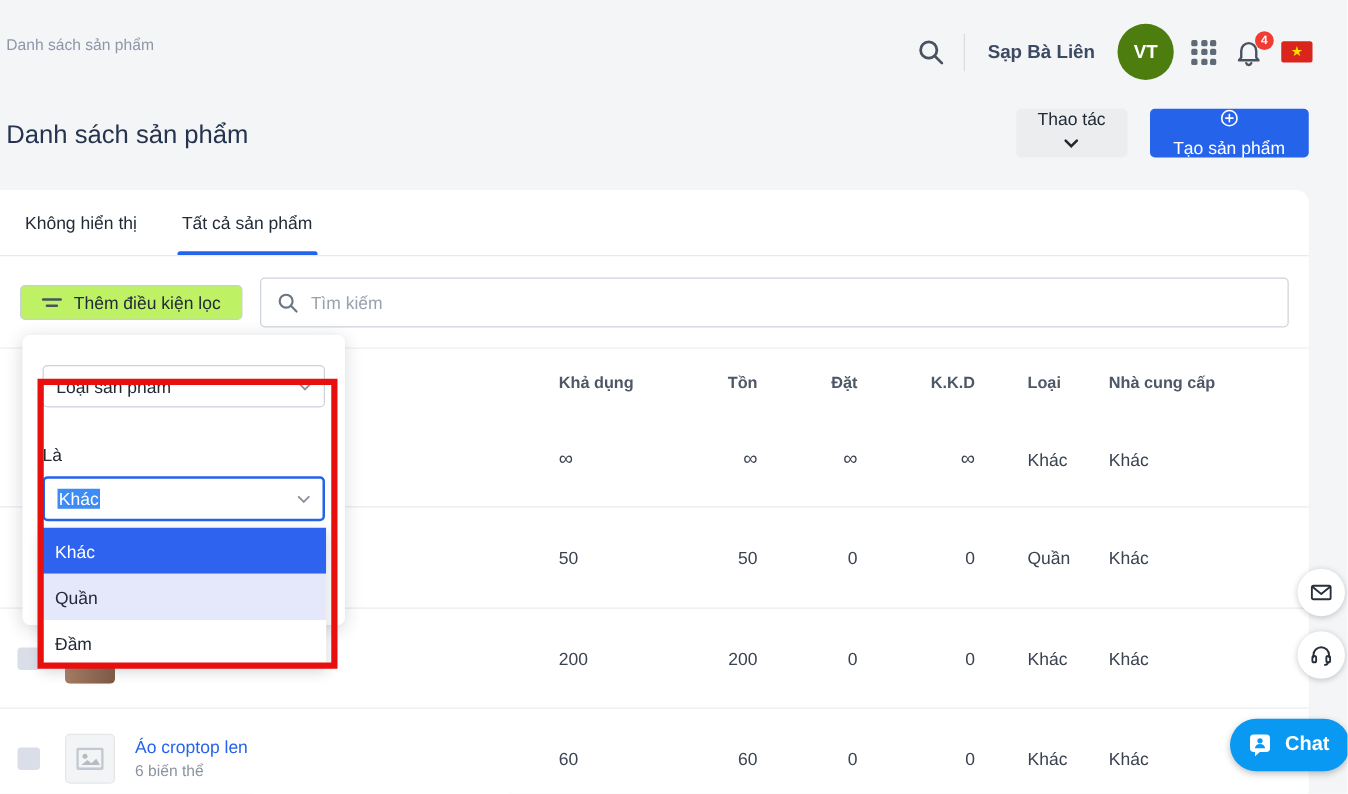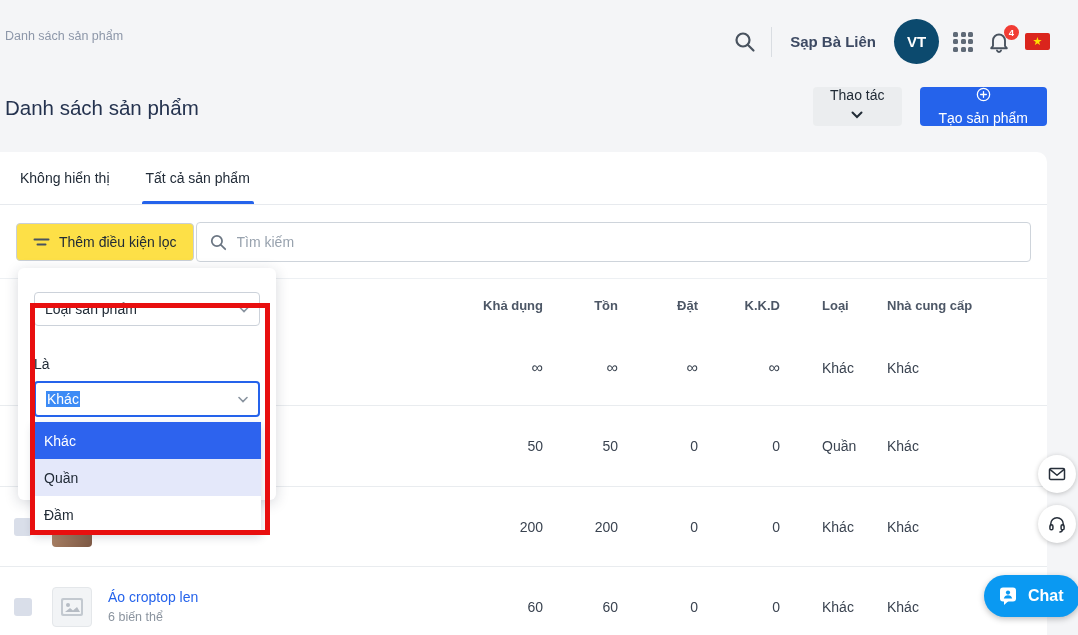--- a/index.html
+++ b/index.html
@@ -12,21 +12,21 @@
   }
   svg { display:block; }
 
   
   .topbar { position:absolute; left:0; top:0; width:1078px; height:75px; display:flex; align-items:center; }
   .breadcrumb { position:absolute; left:5px; top:29px; font-size:12.5px; color:#8d97a9; }
   .top-right { position:absolute; right:28px; top:4px; height:75px; display:flex; align-items:center; gap:14px; }
   .icon-btn { background:none; border:none; cursor:pointer; display:flex; align-items:center; justify-content:center; }
   .v-divider { width:1px; height:30px; background:#d9dde2; }
   .store-name { font-size:15px; font-weight:bold; color:#3d4a63; margin:0 4px; }
-  .avatar { width:45px; height:45px; border-radius:50%; background:#0c4a6e; color:#fff;
+  .avatar { width:45px; height:45px; border-radius:50%; background:#4d7c0f; color:#fff;
             font-size:15px; font-weight:bold; display:flex; align-items:center; justify-content:center; }
   .grid-icon { display:grid; grid-template-columns:repeat(3,5px); grid-template-rows:repeat(3,5px); gap:2.5px; }
   .grid-icon span { background:#5f6a77; border-radius:1.5px; }
   .bell-wrap { position:relative; }
   .badge { position:absolute; right:-8px; top:-5px; min-width:15px; height:15px; border-radius:8px;
            background:#f13c34; color:#fff; font-size:9.5px; font-weight:bold;
            display:flex; align-items:center; justify-content:center; padding:0 3px; }
   .flag { width:25px; height:17px; background:#da251d; border-radius:2px; display:flex;
           align-items:center; justify-content:center; color:#ffde00; font-size:11px; }
 
@@ -42,40 +42,40 @@
   
   .card { position:absolute; left:0; top:152px; width:1047px; height:483px;
           background:#fff; border-radius:0 10px 0 0; }
   .tabs { height:53px; border-bottom:1px solid #e7eaee; display:flex; align-items:stretch; padding-left:16px; }
   .tab { position:relative; display:flex; align-items:center; padding:0 4px; margin-right:28px;
          font-size:14px; color:#222c38; cursor:pointer; }
   .tab.active::after { content:""; position:absolute; left:0; right:0; bottom:0; height:3px;
                        background:#2563eb; border-radius:2px 2px 0 0; }
 
   .filter-row { display:flex; align-items:center; padding:17px 16px 16px 16px; border-bottom:1px solid #edf0f3; }
-  .filter-btn { height:38px; border:1px solid #c9cfd7; border-radius:4px; background:#fde047;
+  .filter-btn { height:28px; border:1px solid #c9cfd7; border-radius:4px; background:#bef264;
                 display:flex; align-items:center; gap:9px; padding:0 16px; font-size:14px;
                 color:#212b36; cursor:pointer; font-family:inherit; }
-  .search-box { flex:1; margin-left:2px; height:40px; border:1px solid #ced4db; border-radius:4px;
+  .search-box { flex:1; margin-left:14px; height:40px; border:1px solid #ced4db; border-radius:4px;
                 display:flex; align-items:center; padding:0 12px; gap:9px; background:#fff; }
   .search-box input { border:none; outline:none; flex:1; font-size:14px; font-family:inherit; color:#313b46; }
   .search-box input::placeholder { color:#98a2ae; }
 
   
   .thead { display:flex; align-items:center; height:52px; font-size:13px; font-weight:bold; color:#4d5766; }
   .trow  { display:flex; align-items:center; font-size:14px; color:#3a4350; }
   .trow + .trow { border-top:1px solid #e9ecef; }
   .r1 { height:74px; } .r2 { height:81px;padding-left:20px; } .r3 { height:80px; } .r4 { height:80px; }
   .c-cb   { width:52px; padding-left:14px; }
   .c-img  { width:56px; }
   .c-name { flex:1; min-width:0; }
-  .c-kha  { width:84px; text-align:right; }
+  .c-kha  { width:84px; }
   .c-ton  { width:75px; text-align:right; }
   .c-dat  { width:80px; text-align:right; }
-  .c-kkd  { width:82px; text-align:right; }
+  .c-kkd  { width:82px; text-align:right;margin-left:12px; }
   .c-loai { width:107px; padding-left:42px; }
   .c-ncc  { width:160px; }
   .thead .c-prod { width:183px; flex:none; }
   .thead .c-fill { flex:1; }
   .checkbox { width:18px; height:18px; border-radius:3px; background:#d9dee9; cursor:pointer; }
   .thumb { width:40px; height:40px; border-radius:4px; }
   .thumb-photo { background:
       radial-gradient(circle at 30% 25%, #d9f0ef 0 18%, transparent 19%),
       linear-gradient(135deg,#c9a189 0%,#a87f63 45%,#7c5743 100%); }
   .thumb-ph { background:#f2f4f6; border:1px solid #e4e7ea; display:flex; align-items:center; justify-content:center; }

